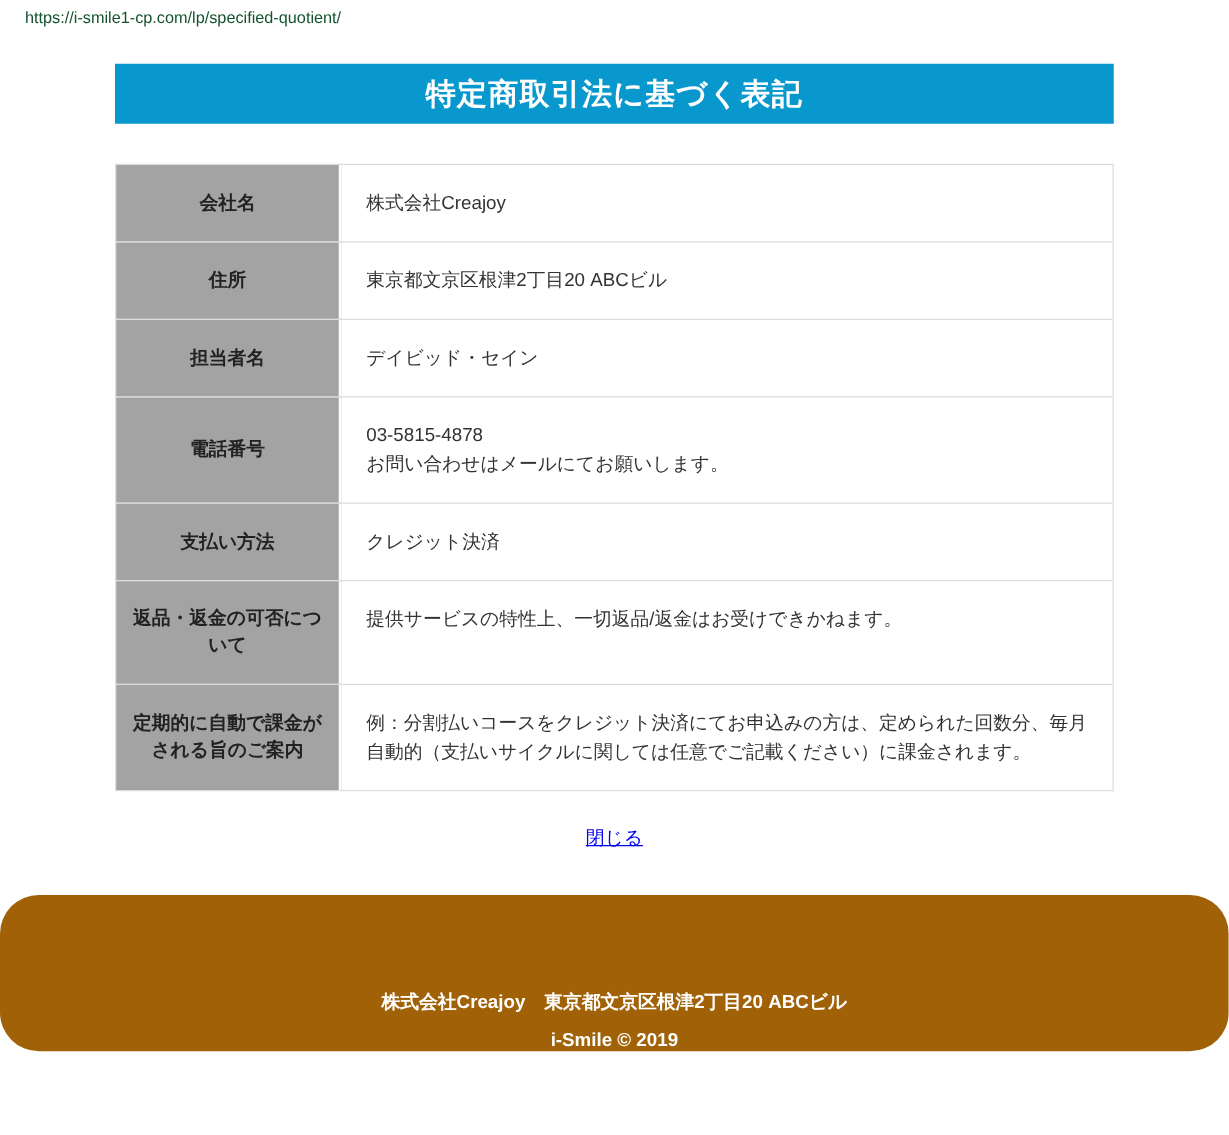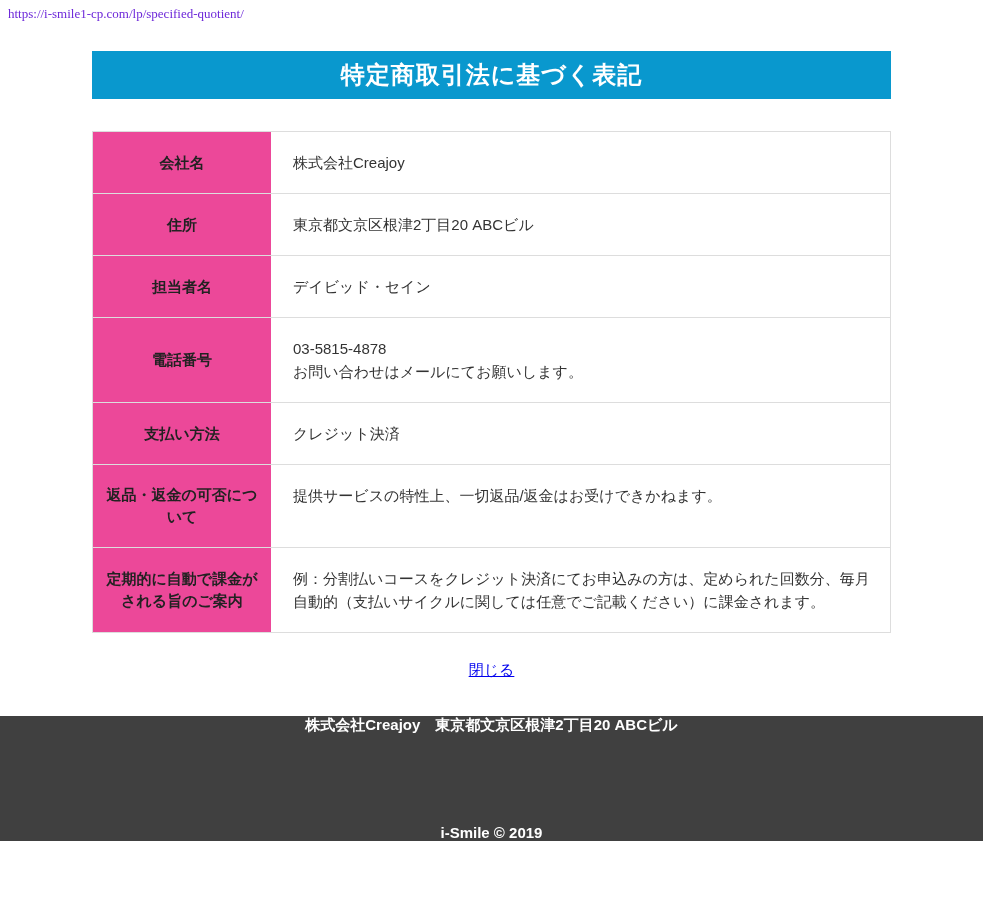--- a/index.html
+++ b/index.html
@@ -6,24 +6,24 @@
   html, body { margin: 0; padding: 0; }
   body {
     width: 983px;
     height: 908px;
     background: #ffffff;
     font-family: "Liberation Sans", "DejaVu Sans", sans-serif;
     color: #333;
     overflow: hidden;
   }
   .url-bar {
-    font-family: Liberation Serif, serif;
+    font-family: Liberation Sans, sans-serif;
     font-size: 13px;
-    color: #6d28d9;
-    padding: 6px 0 0 8px;
+    color: #14532d;
+    padding: 6px 0 0 20px;
     height: 24px;
     white-space: nowrap;
   }
   .content { width: 799px; margin: 0 auto; }
   .banner {
     margin-top: 27px;
     height: 48px;
     background: #0998ce;
     display: flex;
     align-items: center;
@@ -38,21 +38,21 @@
   .spec-table {
     margin-top: 32px;
     border: 1px solid #ddd;
     width: 100%;
   }
   .row { display: flex; border-top: 1px solid #ddd; }
   .row:first-child { border-top: none; }
   .cell-label {
     width: 180px;
     min-height: 60px;
-    background: #ec4899;
+    background: #a3a3a3;
     border-right: 2px solid #ffffff;
     display: flex;
     align-items: center;
     justify-content: center;
     text-align: center;
     font-weight: bold;
     font-size: 15px;
     color: #222;
     line-height: 22px;
     padding: 19px 10px;
@@ -72,29 +72,30 @@
   .close-link {
     color: #0000ee;
     font-size: 15px;
     text-decoration: underline;
     cursor: pointer;
   }
   .footer {
     margin-top: 33px;
     width: 983px;
     height: 125px;
-    background: #404040;
+    background: #a16207;
     color: #ffffff;
     display: flex;
     flex-direction: column;
     align-items: center;
-    justify-content: space-between;
+    justify-content: flex-end;
     gap: 13px;
     font-size: 15px;
     font-weight: bold;
+    border-radius: 31px;
   }
   .footer div { white-space: pre; }
 </style>
 </head>
 <body>
 
 <div class="url-bar">https://i-smile1-cp.com/lp/specified-quotient/</div>
 
 <div class="content">
   <div class="banner">

